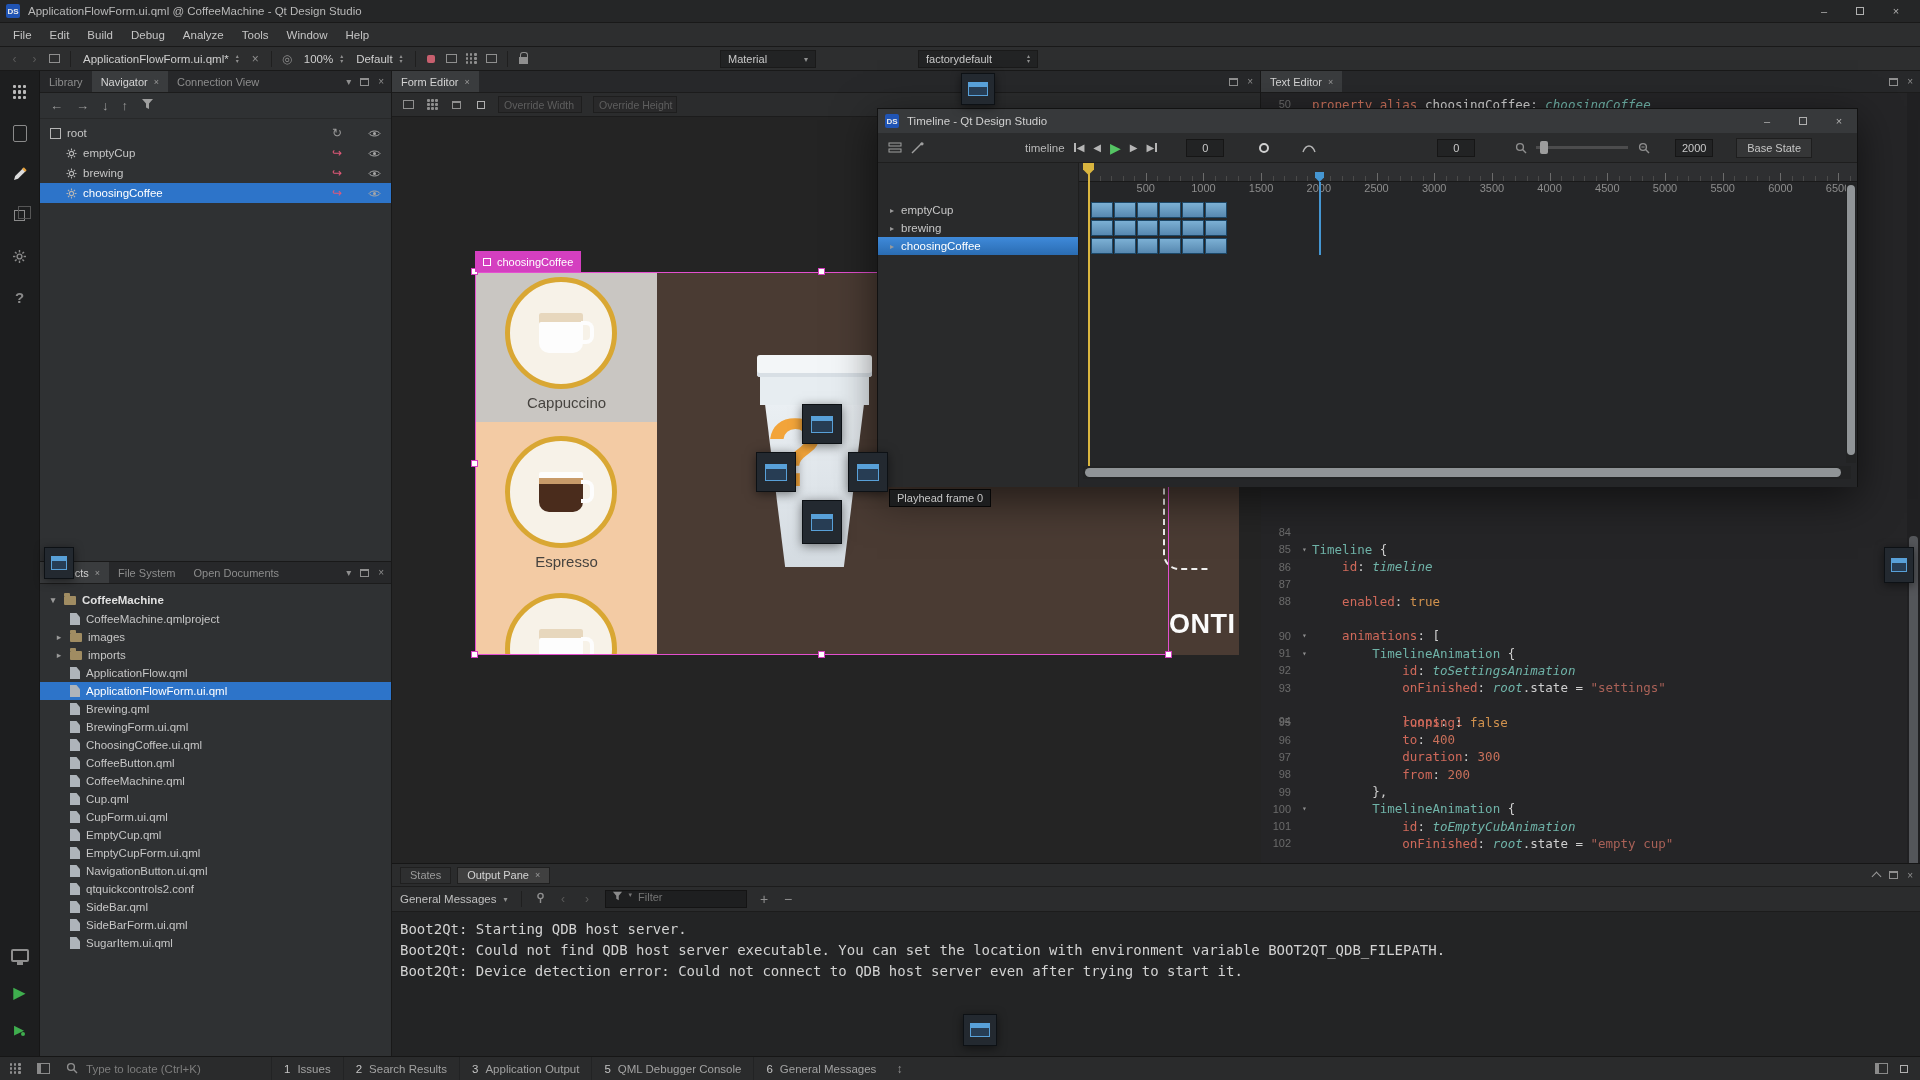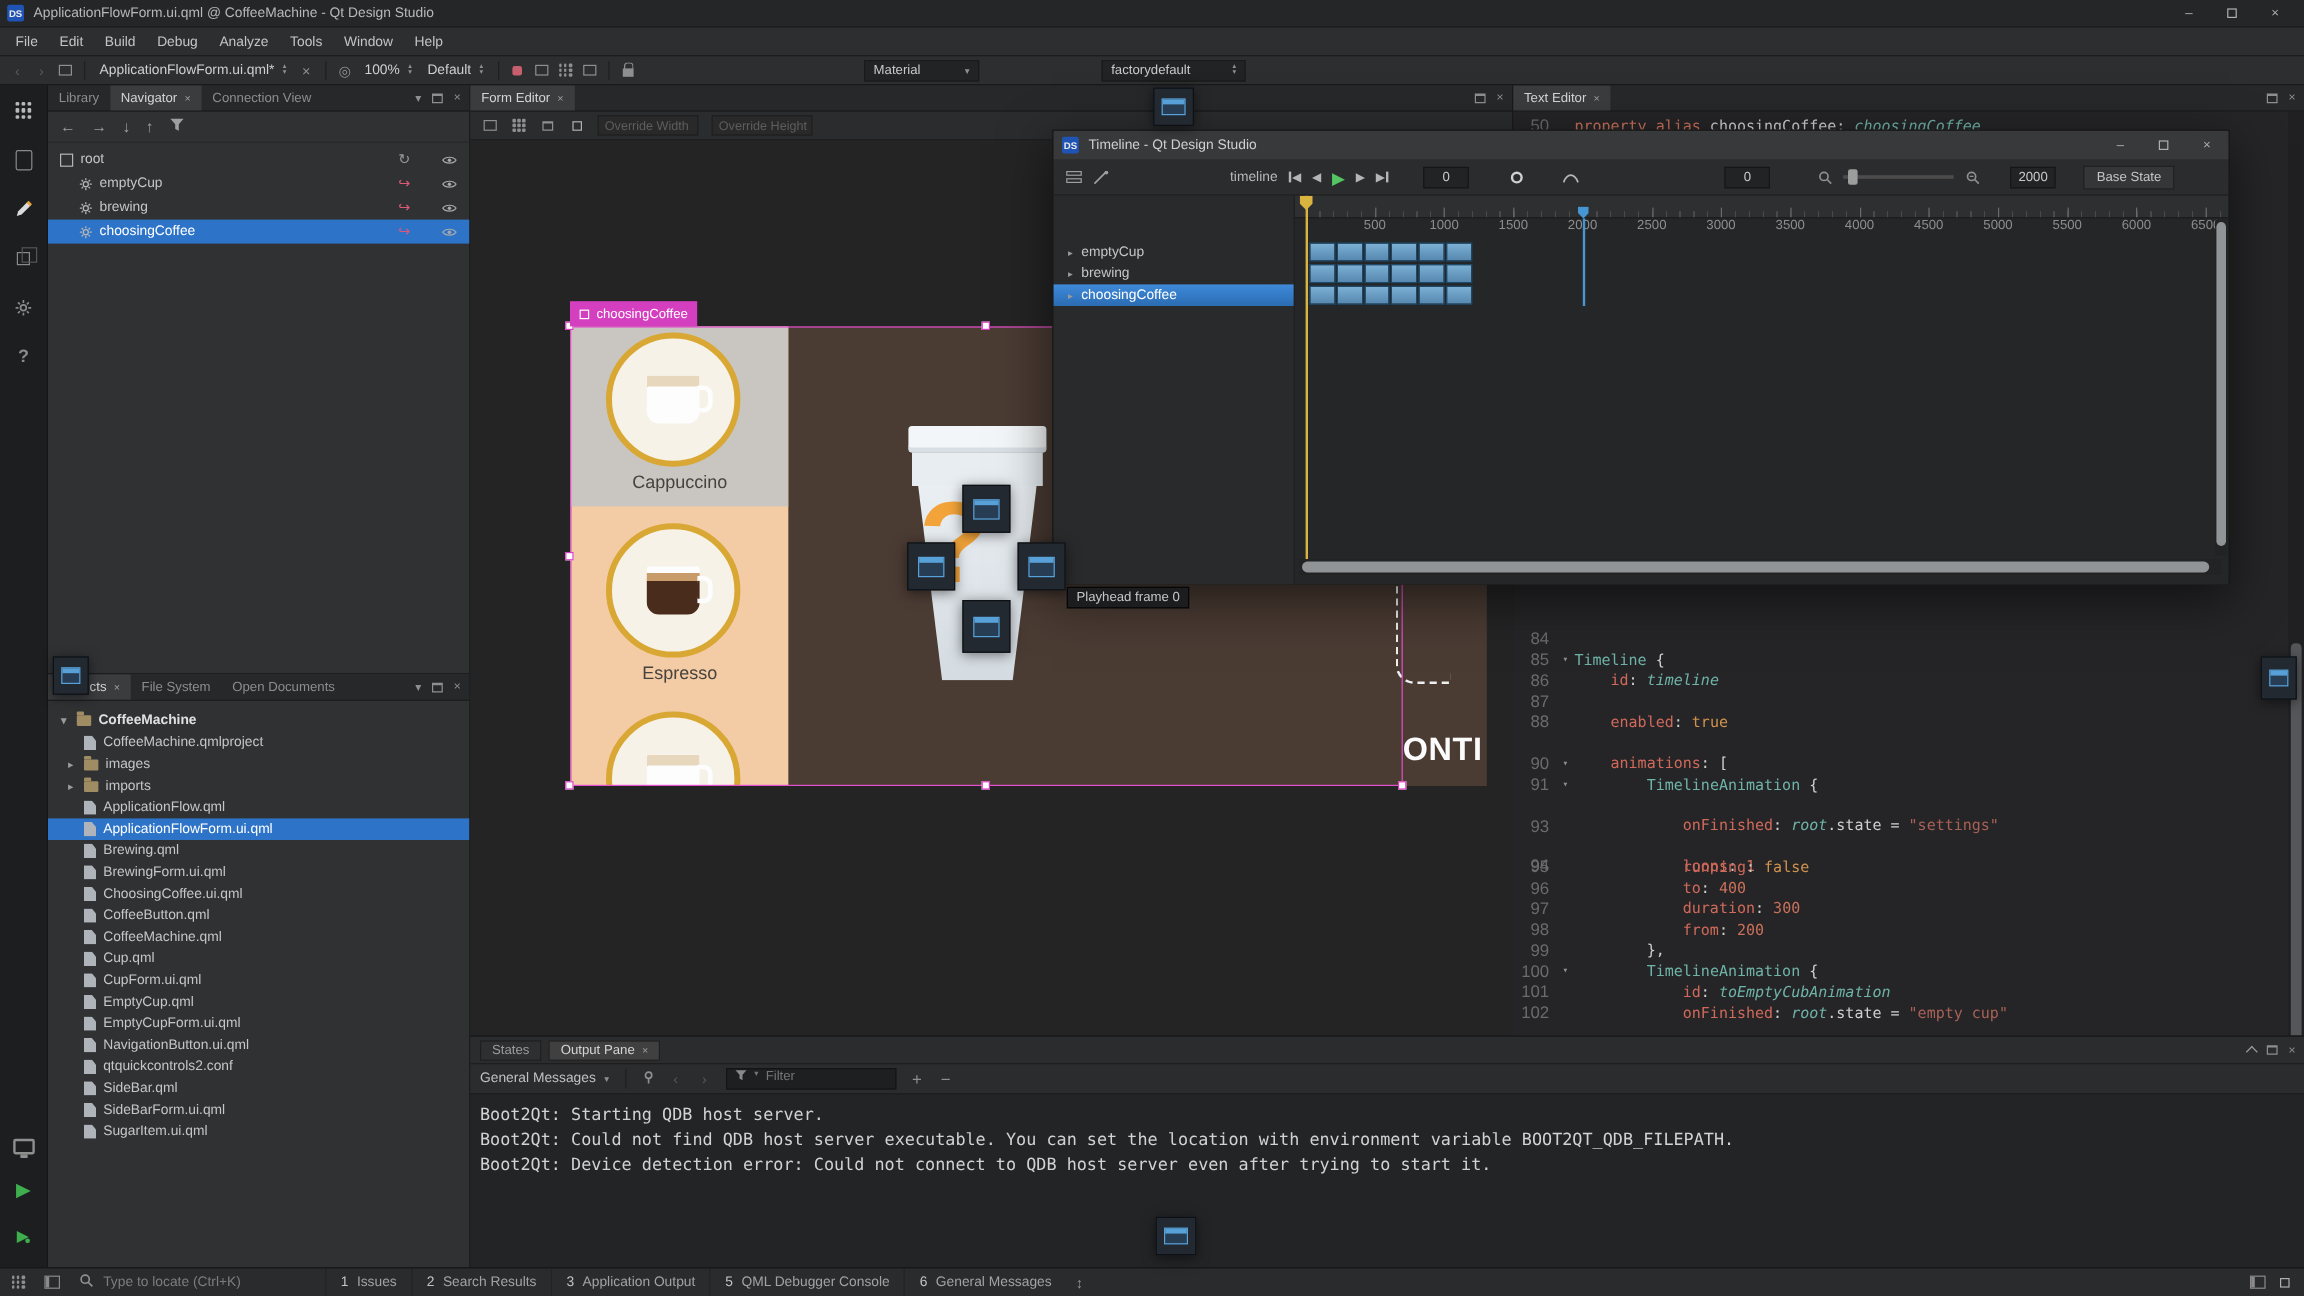--- a/index.html
+++ b/index.html
@@ -146,21 +146,21 @@
 #tl-hscroll{position:absolute;left:4px;top:303px;width:768px;height:13px;background:#222324}
 #tl-hthumb{position:absolute;left:2px;top:2px;width:756px;height:9px;background:#909497;border-radius:5px}
 #tl-vscroll{position:absolute;right:1px;top:20px;width:10px;height:280px;background:#222324}
 #tl-vthumb{position:absolute;left:1px;top:2px;width:8px;height:270px;background:#909497;border-radius:4px}
 #tl-tooltip{position:absolute;left:889px;top:489px;background:#1c1d1e;border:1px solid #060606;color:#c6c6c6;font-size:11px;padding:2px 7px;z-index:90}
 
 
 #texteditor{position:absolute;left:1261px;top:71px;width:659px;height:792px;background:#252527;overflow:hidden}
 #code-lines{position:absolute;left:0;top:22px;right:13px;bottom:0}
 .cl{position:absolute;left:0;right:0;height:18px;display:flex;align-items:center;white-space:pre;font-family:"DejaVu Sans Mono","Liberation Mono",monospace;font-size:12.5px}
-.ln{width:36px;text-align:right;padding-right:6px;color:#6b6b6b;font-size:14px;font-family:"Liberation Sans",sans-serif;flex:0 0 auto}
+.ln{width:36px;text-align:right;padding-right:6px;color:#6b6b6b;font-size:11px;font-family:"Liberation Sans",sans-serif;flex:0 0 auto}
 .fold{width:15px;font-size:8px;color:#8f8f8f;text-align:center;flex:0 0 auto}
 .c-type{color:#6fb3a8}.c-prop{color:#d0695a}.c-id{color:#6fb3a8;font-style:italic}
 .c-str{color:#a96157}.c-num{color:#c9705a}.c-bool{color:#d1924e}.c-plain{color:#cfcfcf}.c-kw{color:#c9705a}
 #te-scroll{position:absolute;right:0;top:22px;width:13px;bottom:0;background:#202022}
 #te-thumb{position:absolute;left:2px;top:443px;width:9px;height:343px;background:#54565a;border-radius:4px}
 
 
 #outputpane{position:absolute;left:392px;top:863px;width:1528px;height:193px;background:#232425;border-top:1px solid #161616}
 #out-tabs-row{height:23px;background:#2b2c2d;display:flex;align-items:center;gap:6px;padding-left:8px;border-bottom:1px solid #1c1c1c}
 .otab{height:17px;display:flex;align-items:center;gap:6px;padding:0 9px;font-size:11px;color:#9c9c9c;border:1px solid #1f1f1f;background:#2e2f30}
@@ -671,20 +671,21 @@
   </div>
   <div id="code-lines">
       <div class="cl" style="top: 2px;"><span class="ln">50</span><span class="fold"></span><span><span class="c-kw">property alias </span><span class="c-plain">choosingCoffee</span><span class="c-plain">: </span><span class="c-id">choosingCoffee</span></span></div>
       <div class="cl" style="top: 430px;"><span class="ln">84</span><span class="fold"></span><span></span></div>
       <div class="cl" style="top: 447.3px;"><span class="ln">85</span><span class="fold">▾</span><span><span class="c-type">Timeline </span><span class="c-plain">{</span></span></div>
       <div class="cl" style="top: 464.6px;"><span class="ln">86</span><span class="fold"></span><span><span class="c-plain">    </span><span class="c-prop">id</span><span class="c-plain">: </span><span class="c-id">timeline</span></span></div>
       <div class="cl" style="top: 481.9px;"><span class="ln">87</span><span class="fold"></span><span></span></div>
       <div class="cl" style="top: 499.2px;"><span class="ln">88</span><span class="fold"></span><span><span class="c-plain">    </span><span class="c-prop">enabled</span><span class="c-plain">: </span><span class="c-bool">true</span></span></div>
       <div class="cl" style="top: 533.8px;"><span class="ln">90</span><span class="fold">▾</span><span><span class="c-plain">    </span><span class="c-prop">animations</span><span class="c-plain">: [</span></span></div>
       <div class="cl" style="top: 551.1px;"><span class="ln">91</span><span class="fold">▾</span><span><span class="c-plain">        </span><span class="c-type">TimelineAnimation </span><span class="c-plain">{</span></span></div>
+      <div class="cl" style="top: 568.4px;"><span class="ln">92</span><span class="fold"></span><span><span class="c-plain">            </span><span class="c-prop">id</span><span class="c-plain">: </span><span class="c-id">toSettingsAnimation</span></span></div>
       <div class="cl" style="top: 585.7px;"><span class="ln">93</span><span class="fold"></span><span><span class="c-plain">            </span><span class="c-prop">onFinished</span><span class="c-plain">: </span><span class="c-id">root</span><span class="c-plain">.state = </span><span class="c-str">"settings"</span></span></div>
       <div class="cl" style="top: 603px; margin-top: 16px;"><span class="ln">94</span><span class="fold"></span><span><span class="c-plain">            </span><span class="c-prop">loops</span><span class="c-plain">: </span><span class="c-num">1</span></span></div>
       <div class="cl" style="top: 620.3px;"><span class="ln">95</span><span class="fold"></span><span><span class="c-plain">            </span><span class="c-prop">running</span><span class="c-plain">: </span><span class="c-bool">false</span></span></div>
       <div class="cl" style="top: 637.6px;"><span class="ln">96</span><span class="fold"></span><span><span class="c-plain">            </span><span class="c-prop">to</span><span class="c-plain">: </span><span class="c-num">400</span></span></div>
       <div class="cl" style="top: 654.9px;"><span class="ln">97</span><span class="fold"></span><span><span class="c-plain">            </span><span class="c-prop">duration</span><span class="c-plain">: </span><span class="c-num">300</span></span></div>
       <div class="cl" style="top: 672.2px;"><span class="ln">98</span><span class="fold"></span><span><span class="c-plain">            </span><span class="c-prop">from</span><span class="c-plain">: </span><span class="c-num">200</span></span></div>
       <div class="cl" style="top: 689.5px;"><span class="ln">99</span><span class="fold"></span><span><span class="c-plain">        </span><span class="c-plain">},</span></span></div>
       <div class="cl" style="top: 706.8px;"><span class="ln">100</span><span class="fold">▾</span><span><span class="c-plain">        </span><span class="c-type">TimelineAnimation </span><span class="c-plain">{</span></span></div>
       <div class="cl" style="top: 724.1px;"><span class="ln">101</span><span class="fold"></span><span><span class="c-plain">            </span><span class="c-prop">id</span><span class="c-plain">: </span><span class="c-id">toEmptyCubAnimation</span></span></div>
       <div class="cl" style="top: 741.4px;"><span class="ln">102</span><span class="fold"></span><span><span class="c-plain">            </span><span class="c-prop">onFinished</span><span class="c-plain">: </span><span class="c-id">root</span><span class="c-plain">.state = </span><span class="c-str">"empty cup"</span></span></div>

